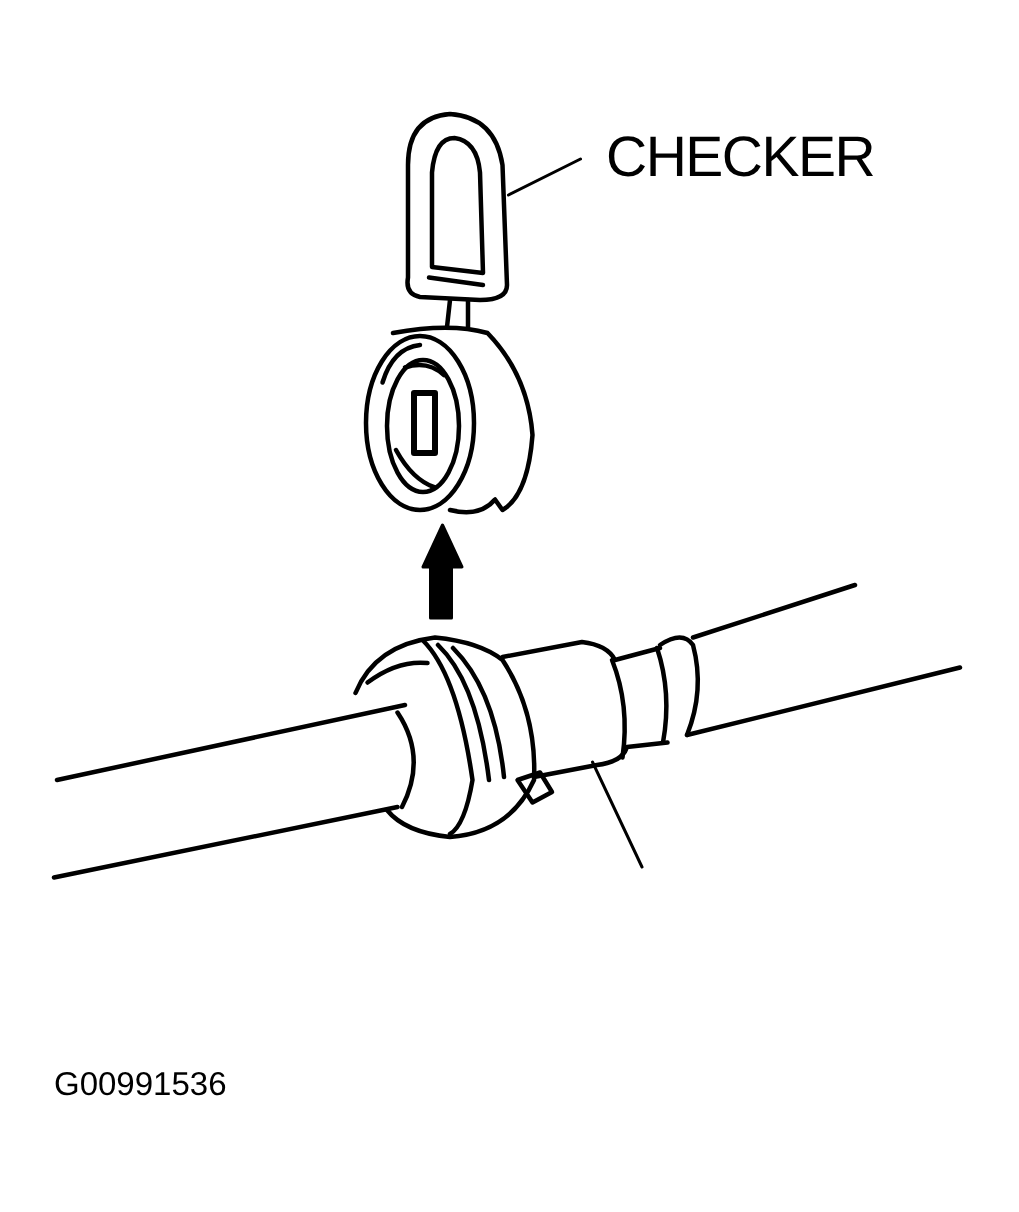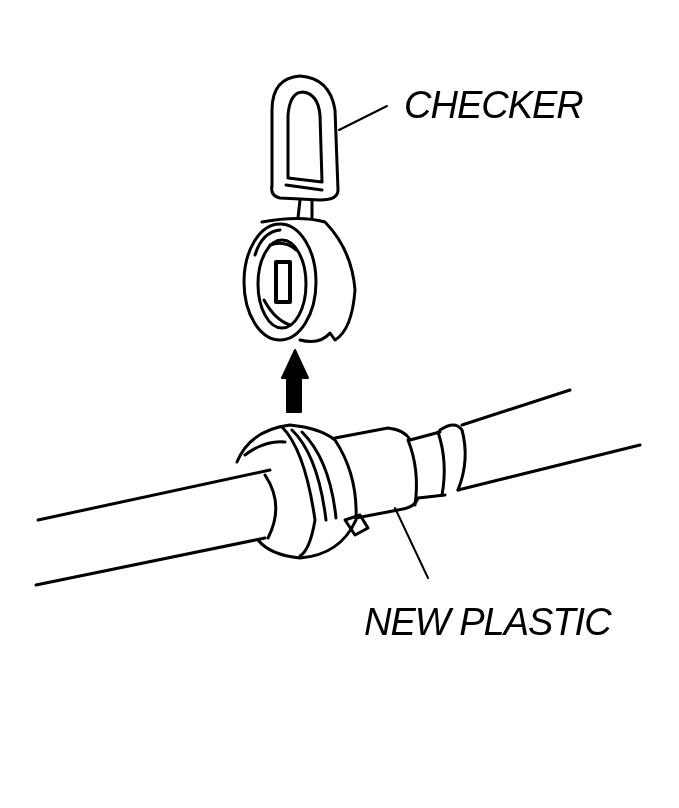--- a/index.html
+++ b/index.html
@@ -1,17 +1,17 @@
 <!DOCTYPE html>
 <html><head>
   <meta charset="utf-8">
   <style>
     html, body { margin: 0; padding: 0; background: #ffffff; }
     body { width: 679px; height: 808px; position: relative; overflow: hidden; }
-    .canvas { position: absolute; left: 0; top: 0; width: 679px; height: 707px; font-style: italic; }
+    .canvas { position: absolute; left: 0; top: 0; width: 679px; height: 707px; }
     .label {
       position: absolute;
       font-family: "Liberation Sans", sans-serif;
       color: #000000;
       line-height: 1;
       letter-spacing: -1px;
       white-space: nowrap;
     }
     .callout { font-size: 38px; }
     .fig-id { font-size: 22px; letter-spacing: 0; }
@@ -69,15 +69,15 @@
       <path d="M440,430 Q455,420 462,430 Q470,460 458,490"></path>
       <line x1="462" y1="425" x2="570" y2="390"></line>
       <line x1="458" y1="490" x2="640" y2="445"></line>
     </g>
 
     <line x1="395" y1="508" x2="428" y2="578" stroke-width="2"></line>
   </svg>
 
   <div class="label callout" style="left:404px; top:86px;">CHECKER</div>
 
-  <div class="label callout" style="left:364px; top:603px;">NEW PLASTIC</div>
 
+  <div class="label fig-id" style="left:36px; top:712px;">G00991536</div>
 </div>
 
 </body></html>

